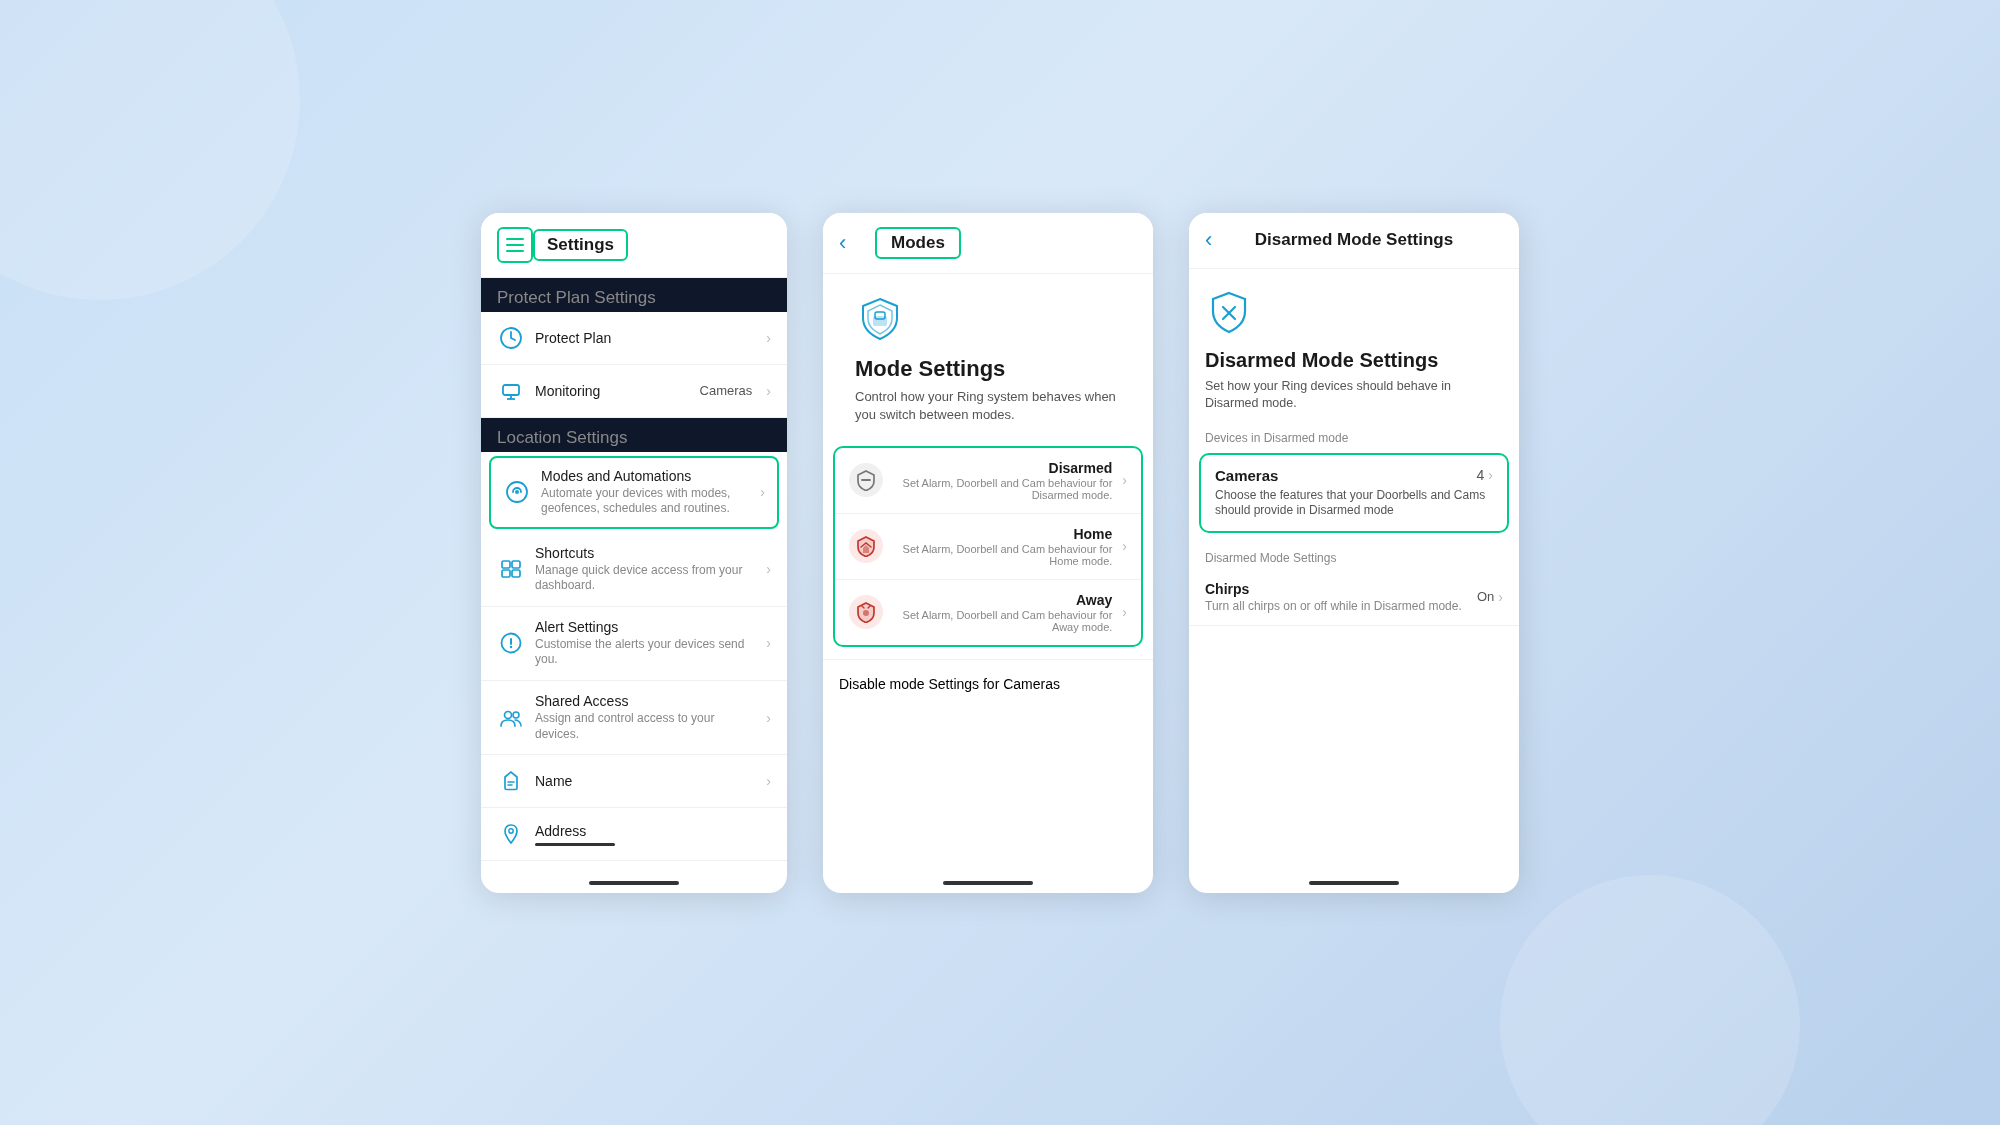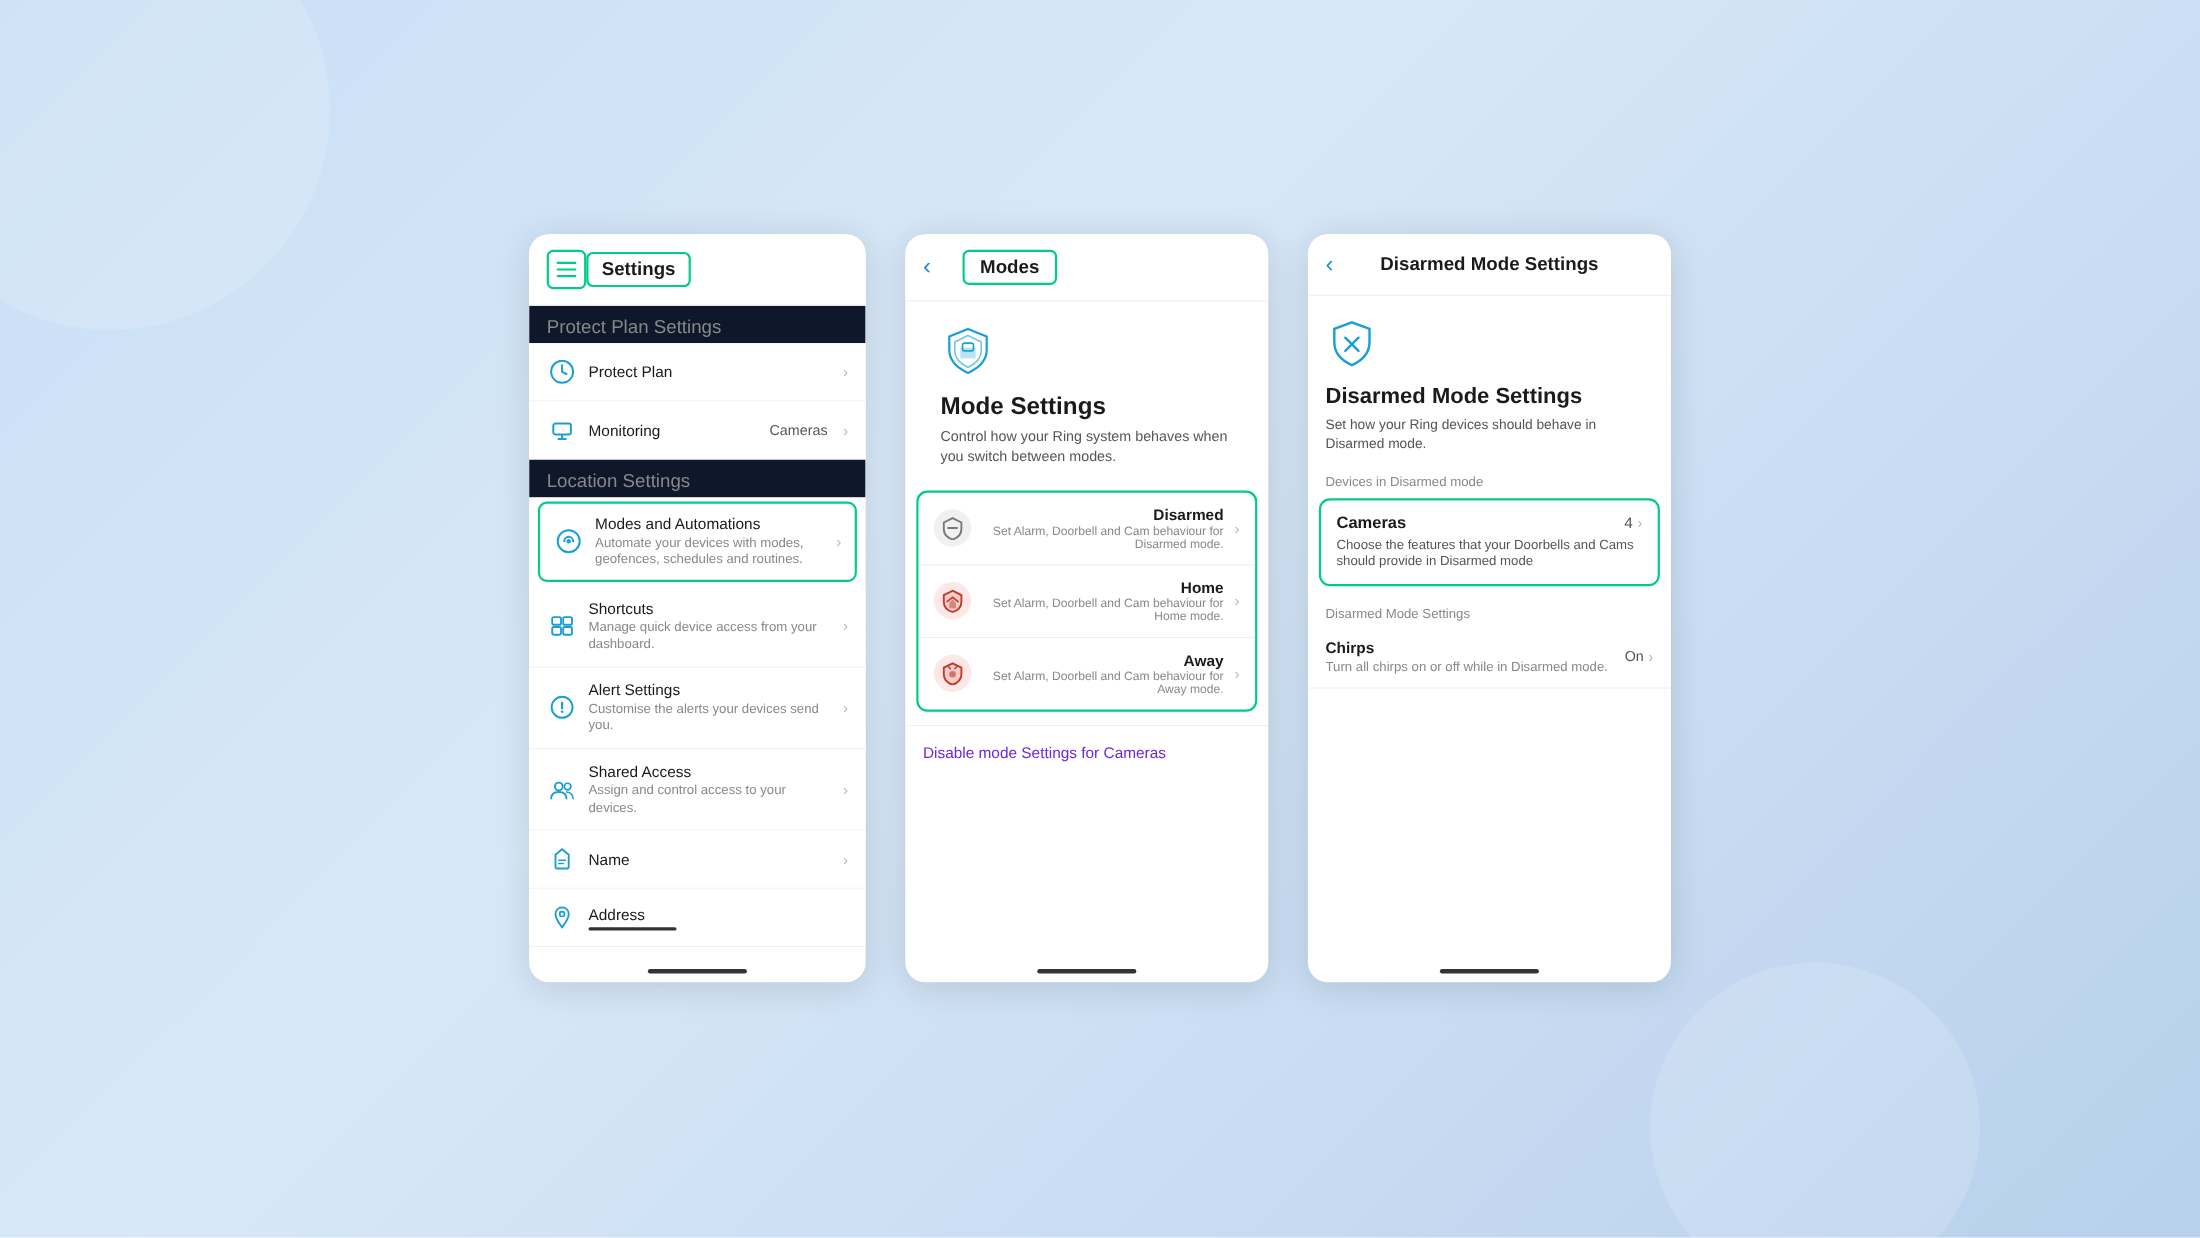--- a/index.html
+++ b/index.html
@@ -268,21 +268,21 @@
     
     .disable-cameras-row {
       padding: 16px;
       border-top: 1px solid #f0f0f0;
       cursor: pointer;
     }
 
     .disable-cameras-title {
       font-size: 14px;
       font-weight: 500;
-      color: #6d28d9;
+      color: #000000;
     }
 
     
     .disarmed-hero {
       padding: 20px 16px 10px;
     }
 
     .disarmed-icon {
       width: 48px;
       height: 48px;

